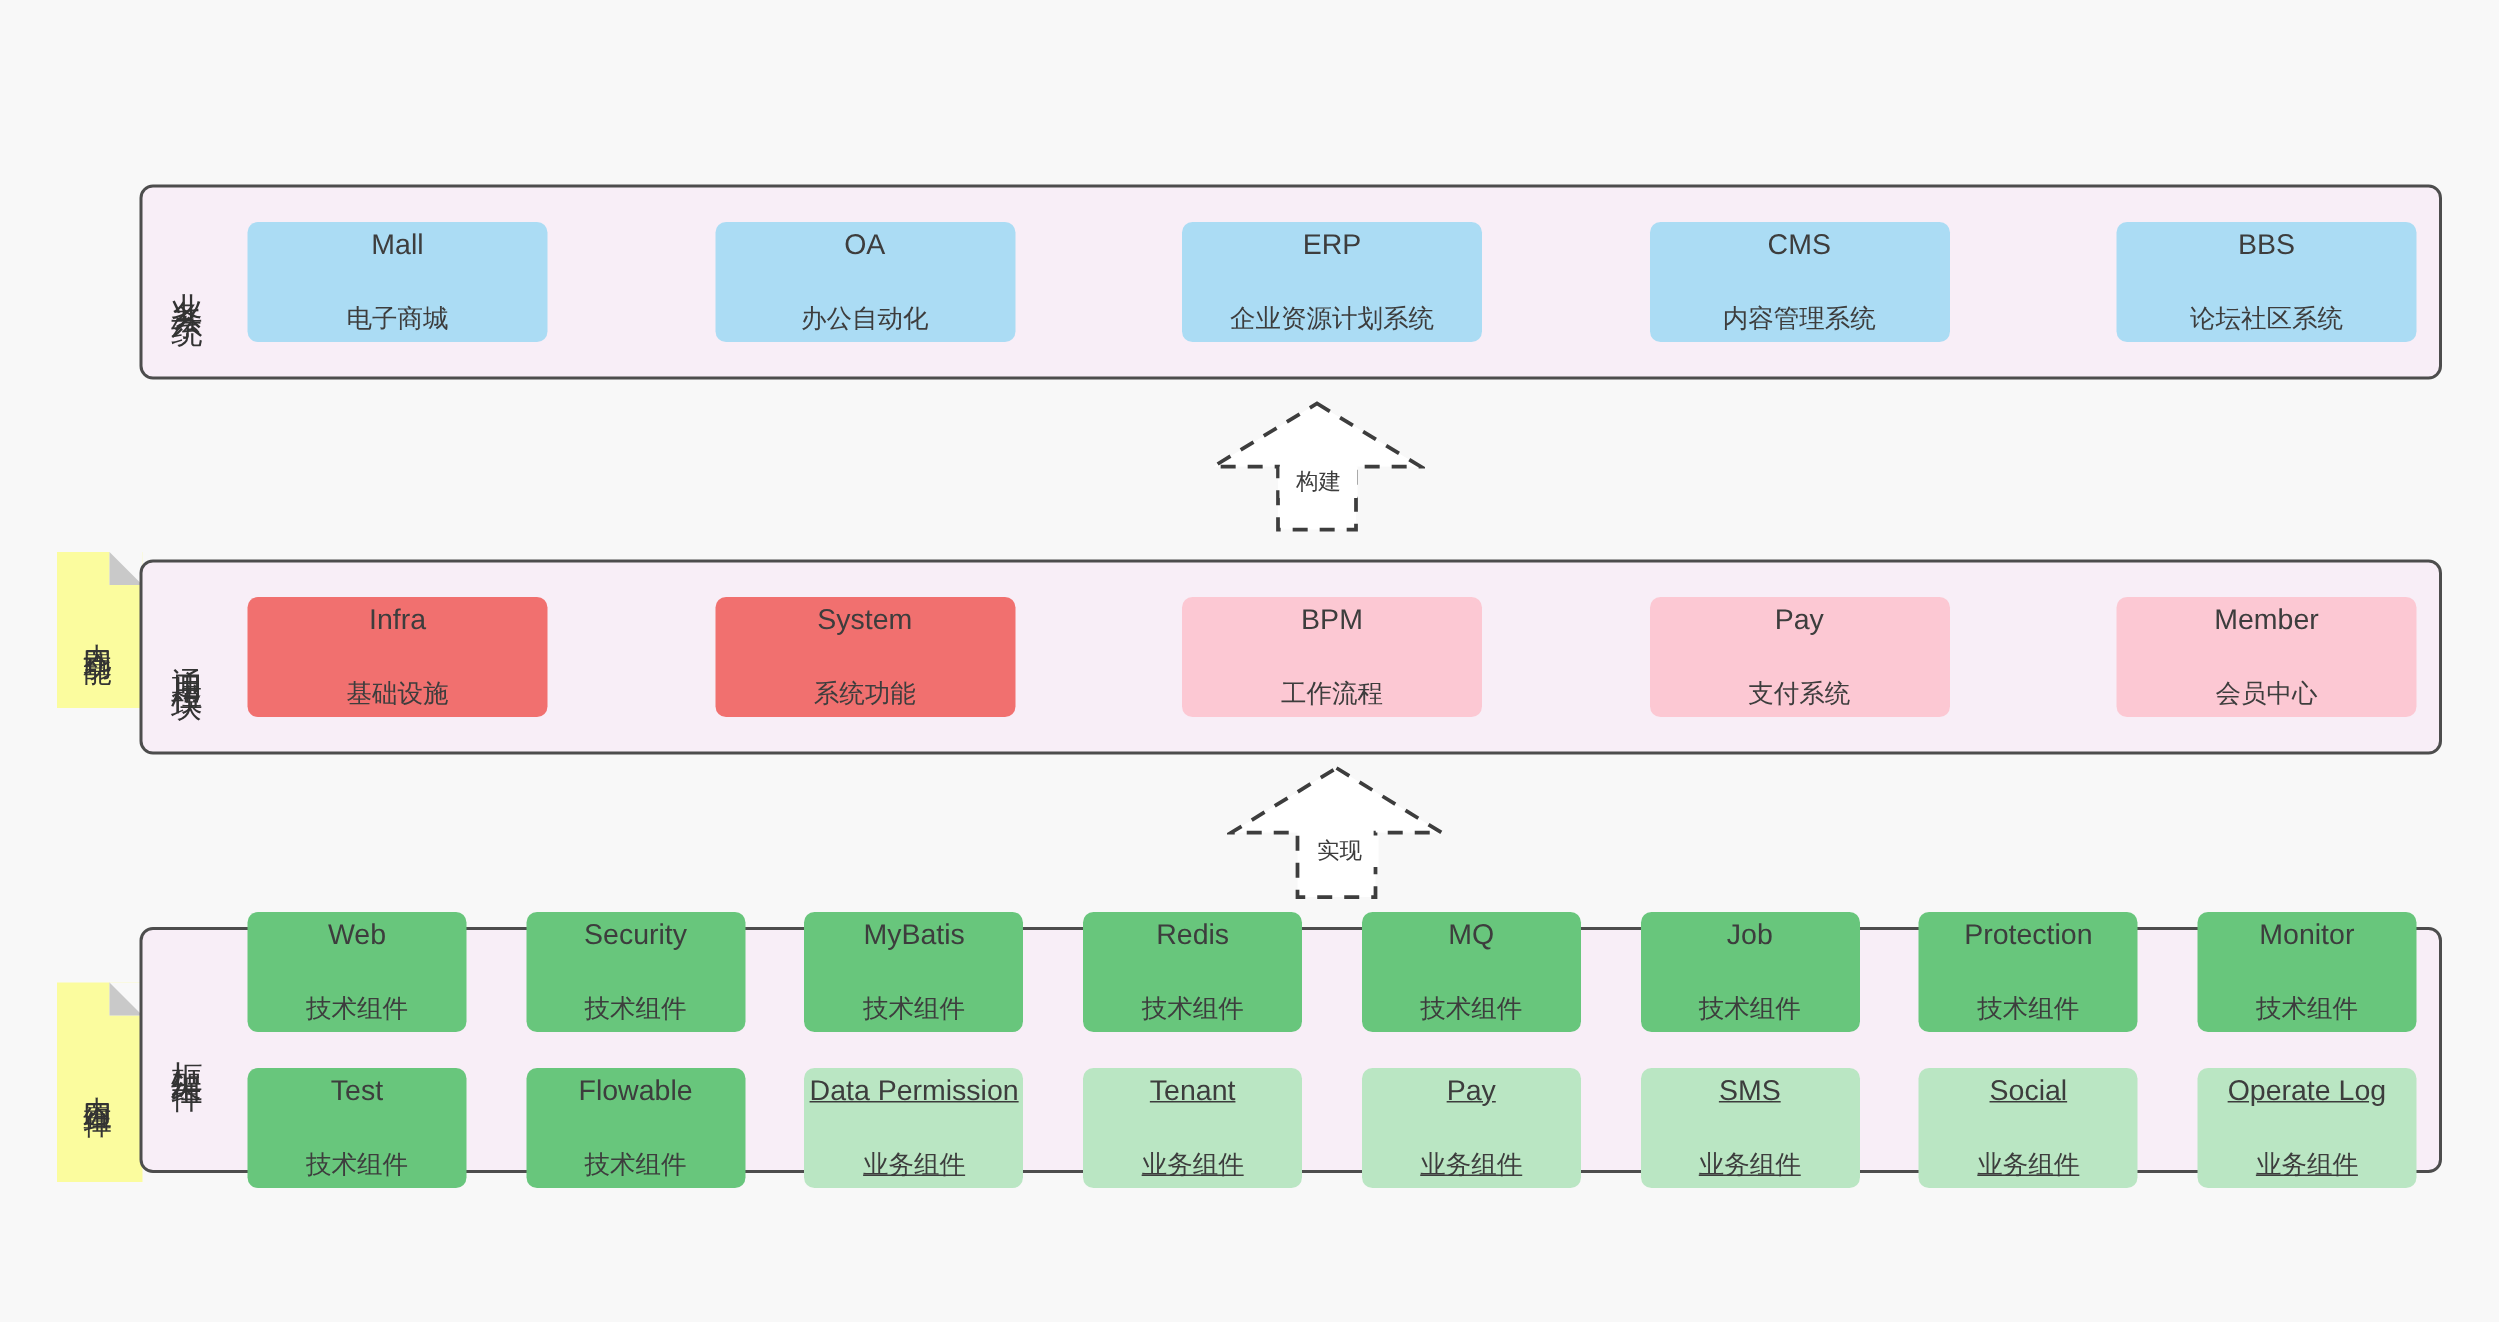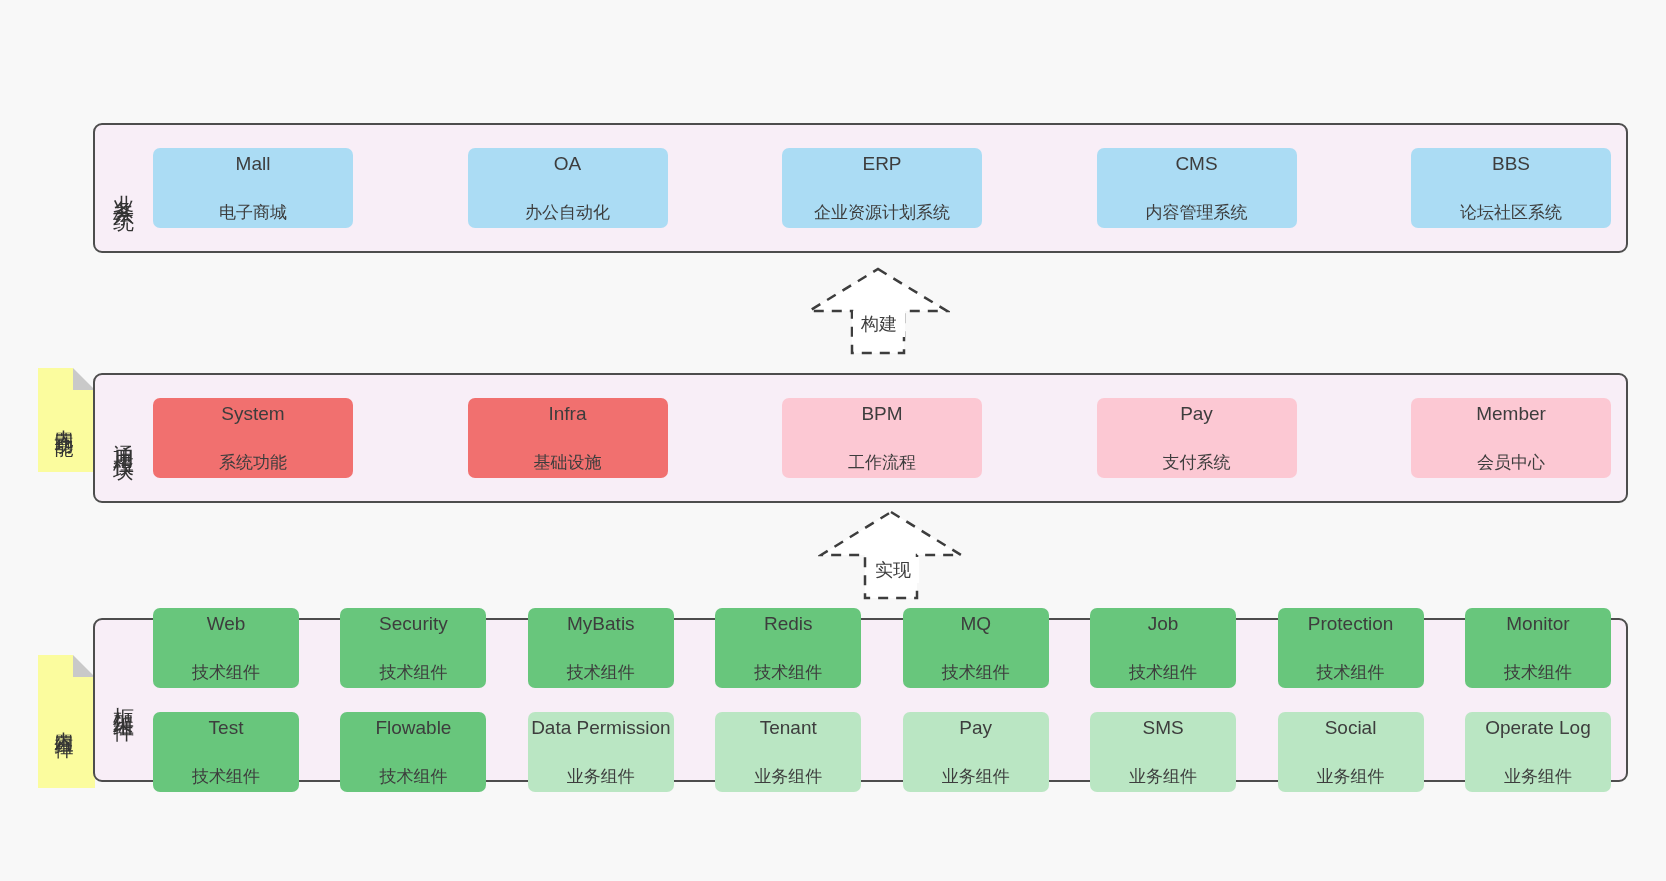--- a/index.html
+++ b/index.html
@@ -16,20 +16,21 @@
 
   
   .band {
     position:absolute; left:93px; width:1535px;
     background: var(--band_bg, #f8eef7);
     border:2px solid var(--band_border, #4d4d4d);
     border-radius:9px;
     box-sizing:border-box;
     display:flex;
     z-index:2;
+    gap:12px;
   }
   .band-1 { top:123px; height:130px; }
   .band-2 { top:373px; height:130px; }
   .band-3 { top:618px; height:164px; }
 
   .band-label {
     width:58px;
     display:flex; align-items:center; justify-content:center;
     writing-mode:vertical-rl; text-orientation:upright;
     font-size:21px; letter-spacing:5px; line-height:1;
@@ -50,21 +51,21 @@
   }
   .band-1 .box, .band-2 .box { width:200px; }
   .band-3 .box { width:146px; }
   .box .en { font-size:19px; }
   .box .zh { font-size:17px;margin-top:26px; }
 
   .v-blue       { background: var(--blue, #abdcf4); }
   .v-red        { background: var(--red, #f1706f); }
   .v-pink       { background: var(--pink, #fcc8d3); }
   .v-green      { background: var(--green, #68c67c); }
-  .v-lightgreen { background: var(--lightgreen, #bae6c3); }
+  .v-lightgreen { background: var(--lightgreen, #bae6c3); text-decoration: underline; }
 
   
   .note {
     position:absolute; left:38px; width:57px;
     background: var(--note_bg, #fbfc9e);
     z-index:1;
   }
   .note-2 { top:368px; height:104px; }
   .note-3 { top:655px; height:133px; }
   .note-fold {
@@ -81,21 +82,21 @@
   }
 
   
   .arrow { position:absolute; z-index:1; }
   .arrow-1 { left:806px; top:266px; width:144px; height:90px; }
   .arrow-2 { left:818px; top:509px; width:146px; height:92px; }
   .arrow svg { display:block; }
   .arrow-label {
     position:absolute;
     background:#ffffff;
-    font-size:18px; color:#3d3d3d;
+    font-size:15px; color:#3d3d3d;
     padding:1px 3px;
     text-align:center;
   }
   .arrow-1 .arrow-label { left:47px; top:45px; width:46px; }
   .arrow-2 .arrow-label { left:49px; top:48px; width:46px; }
 </style>
 </head>
 <body>
 
 <div class="canvas">
@@ -143,26 +144,26 @@
       <polygon points="72,3 141,45 98,45 98,87 46,87 46,45 3,45" fill="#ffffff" stroke="#3d3d3d" stroke-width="2.5" stroke-dasharray="10,8" stroke-linejoin="miter"></polygon>
     </svg>
     <div class="arrow-label">构建</div>
   </div>
 
   <div class="band band-2">
     <div class="band-label">通用模块</div>
     <div class="band-rows">
         <div class="row">
           <div class="box v-red">
+            <div class="en">Infra</div>
+            <div class="zh">基础设施</div>
+          </div>
+          <div class="box v-red">
             <div class="en">System</div>
             <div class="zh">系统功能</div>
-          </div>
-          <div class="box v-red">
-            <div class="en">Infra</div>
-            <div class="zh">基础设施</div>
           </div>
           <div class="box v-pink">
             <div class="en">BPM</div>
             <div class="zh">工作流程</div>
           </div>
           <div class="box v-pink">
             <div class="en">Pay</div>
             <div class="zh">支付系统</div>
           </div>
           <div class="box v-pink">

